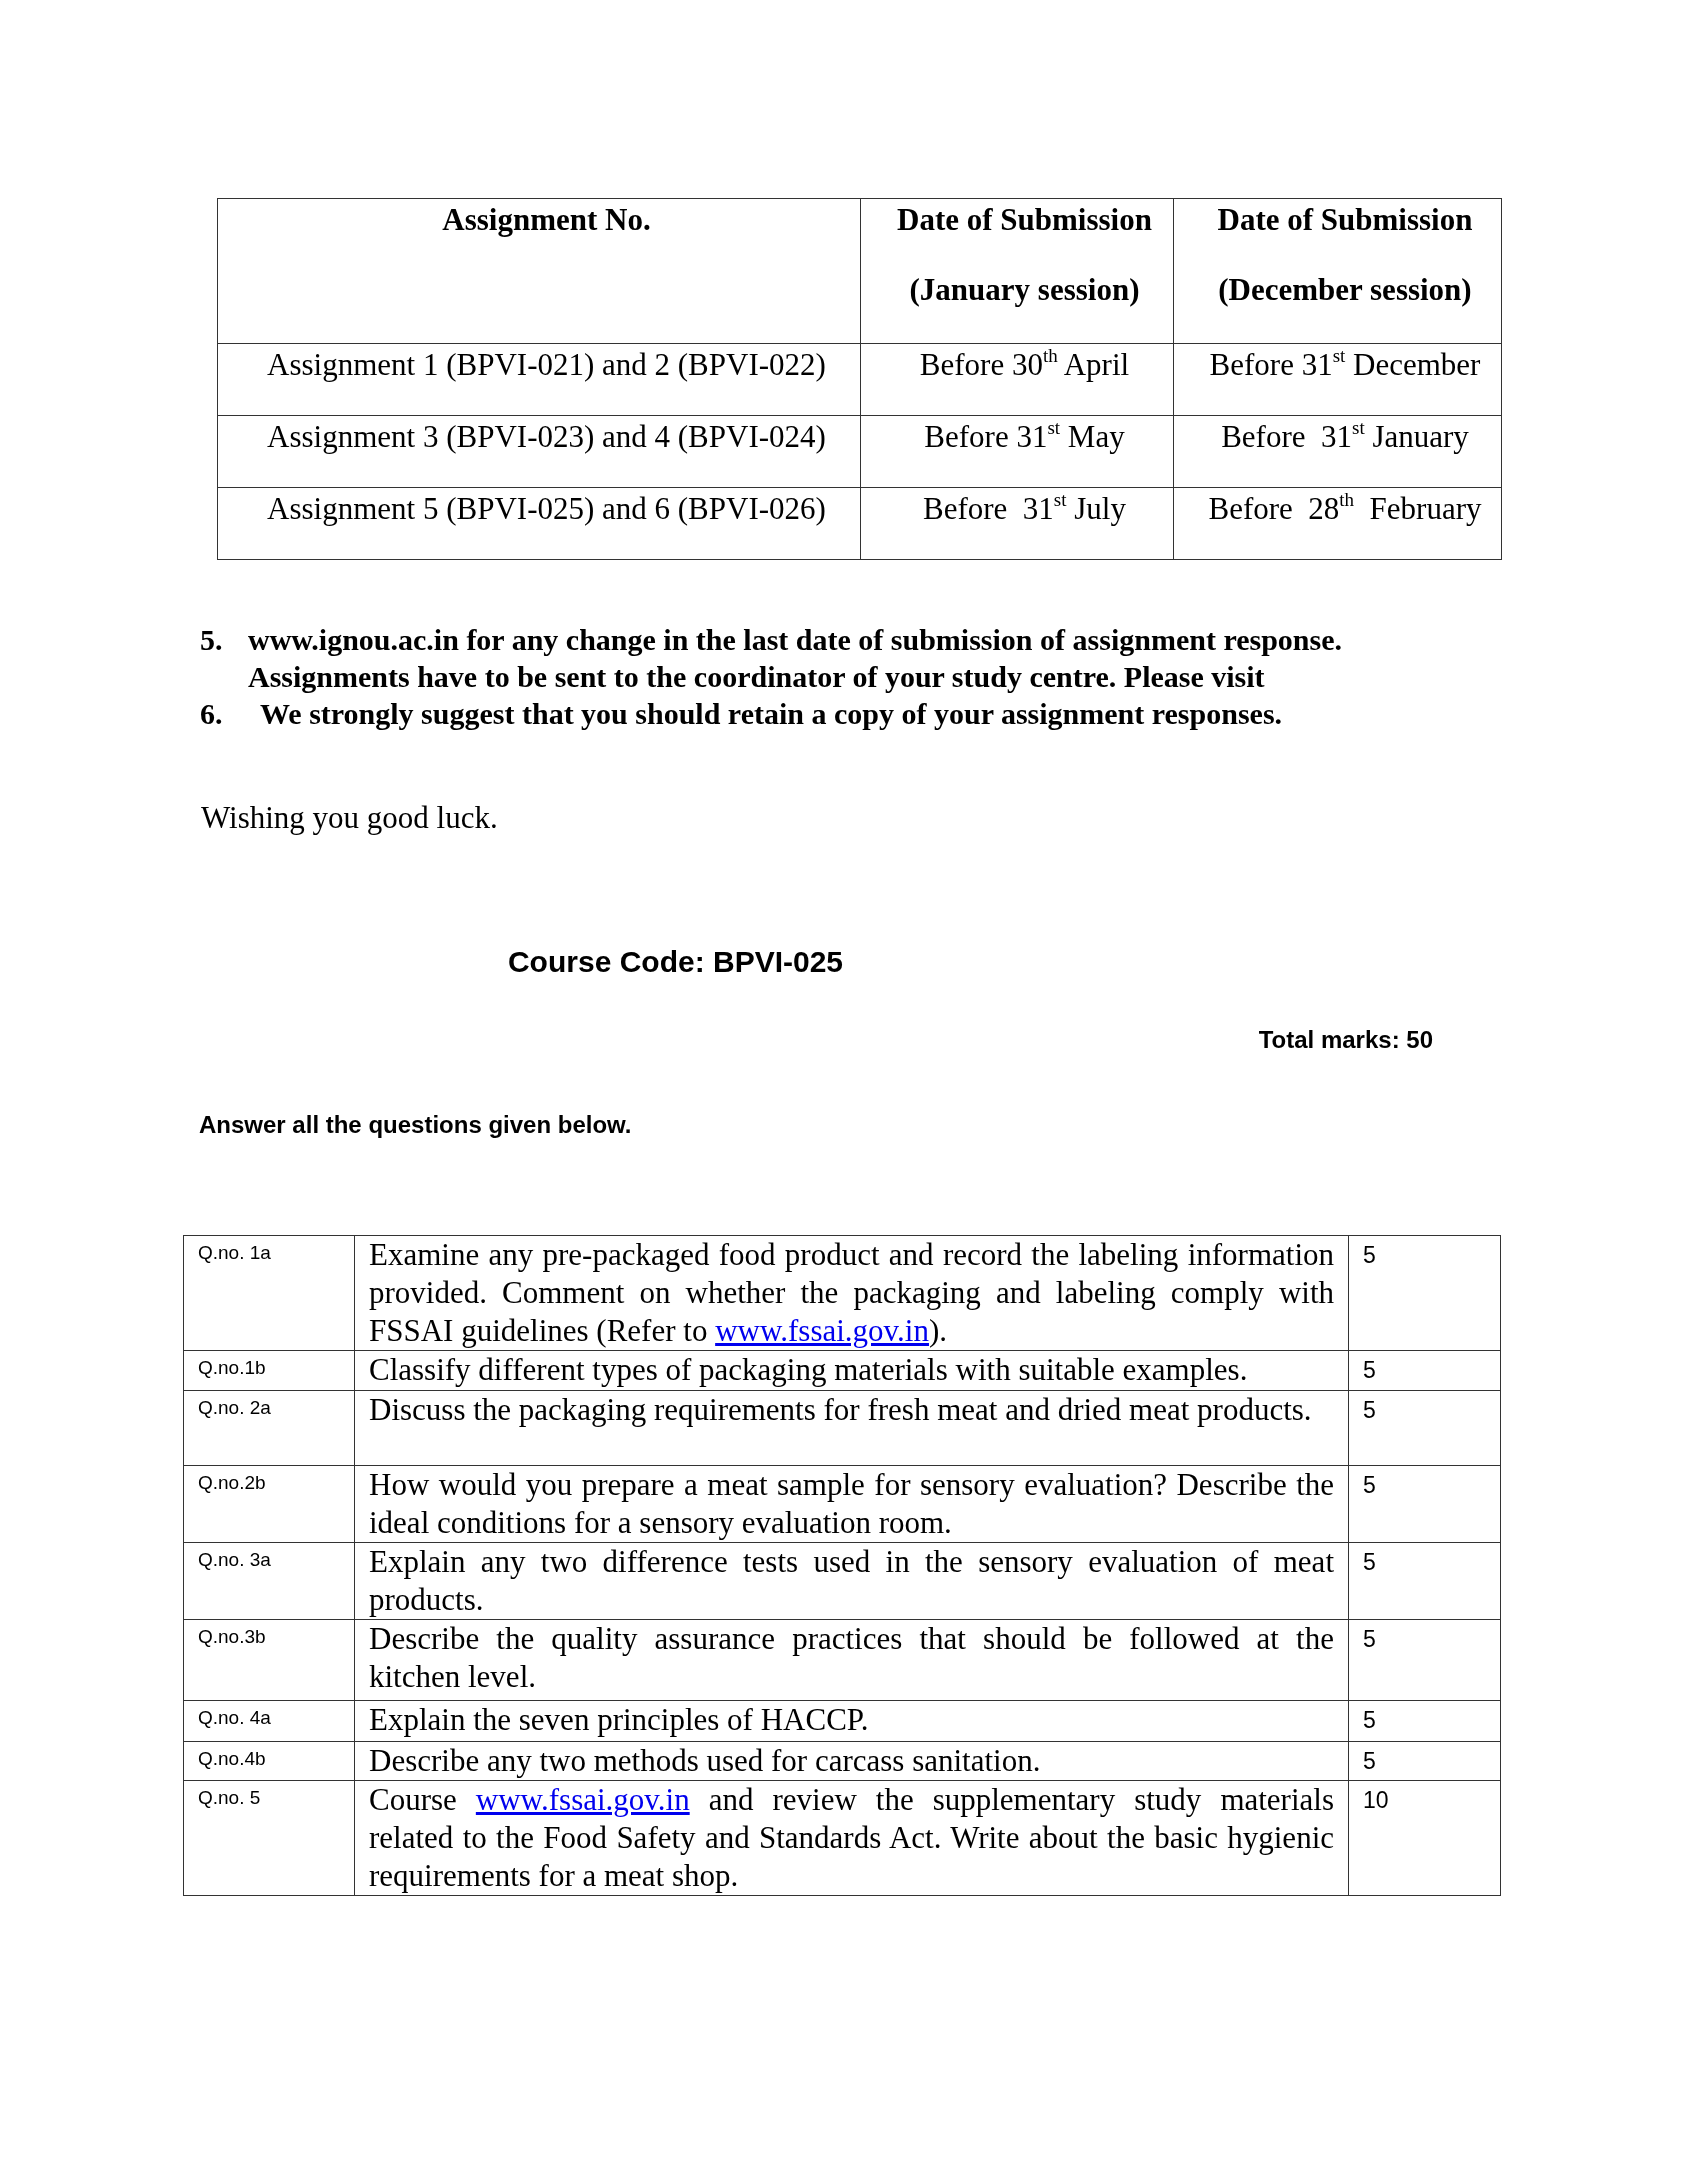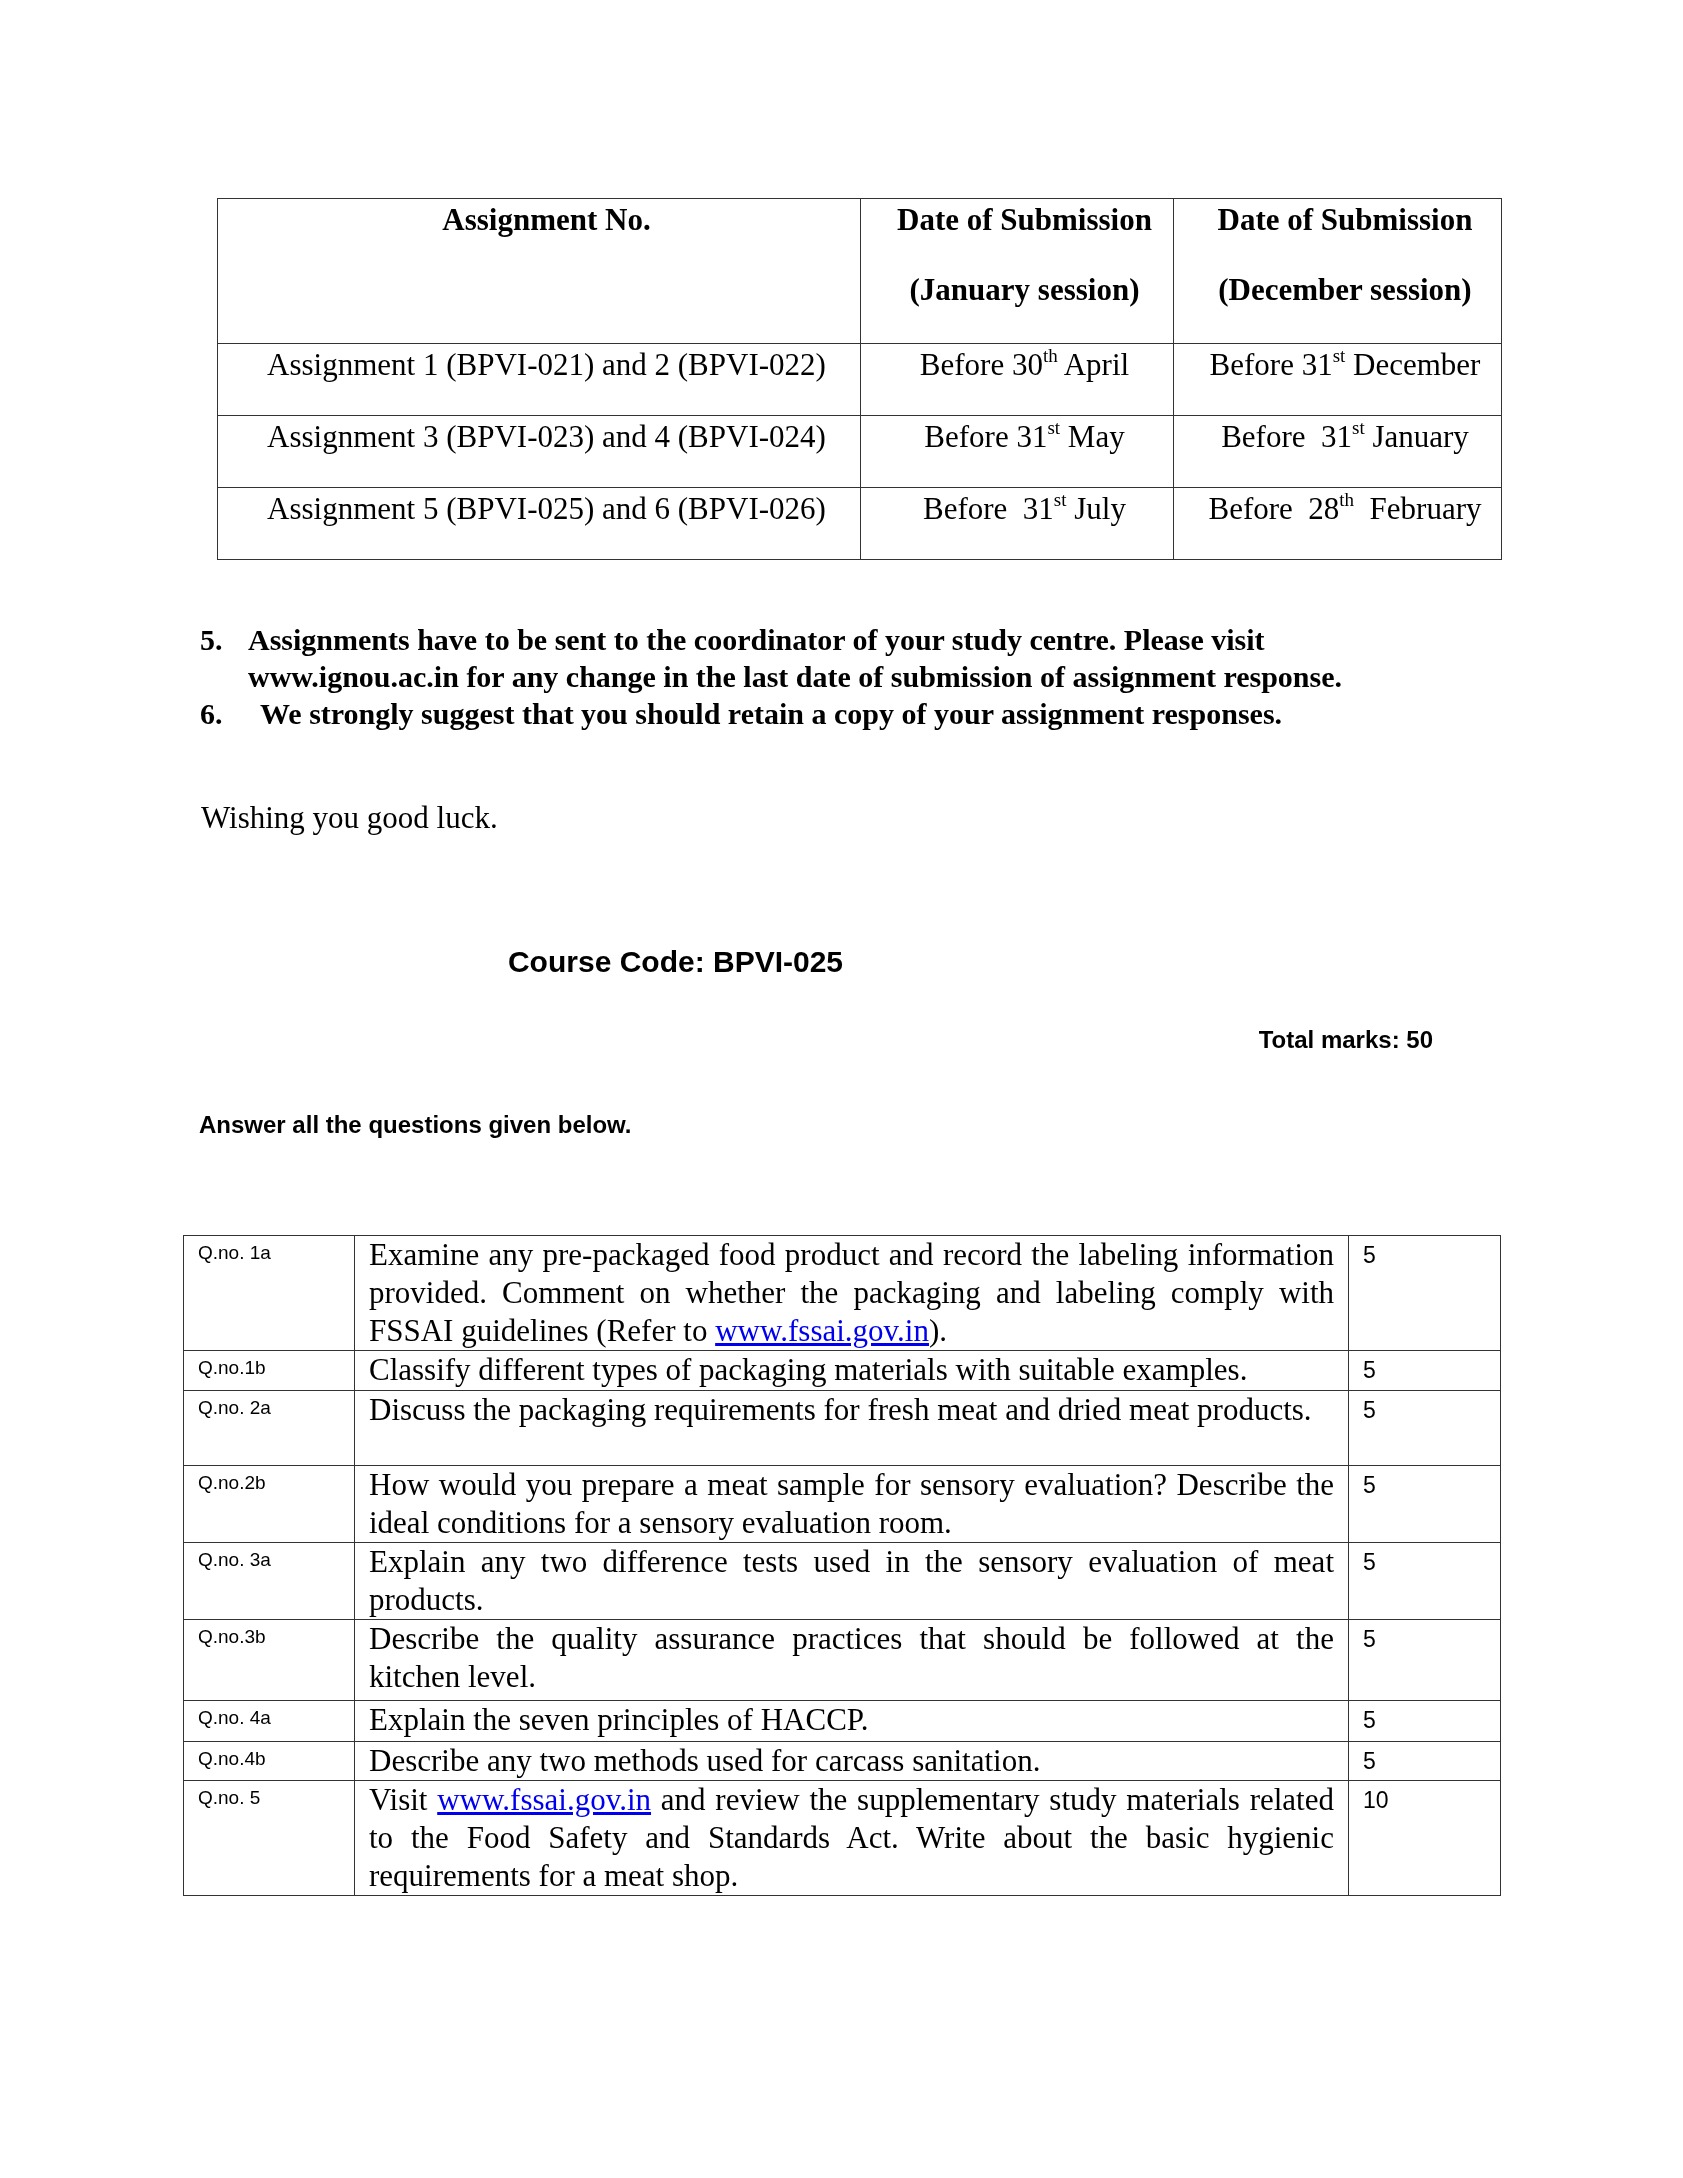--- a/index.html
+++ b/index.html
@@ -76,22 +76,22 @@
         <td><span>Assignment 5 (BPVI-025) and 6 (BPVI-026)</span></td>
         <td><span style="white-space:pre">Before  31</span><sup>st</sup><span style="white-space:pre"> July</span></td>
         <td><span style="white-space:pre">Before  28</span><sup>th</sup><span style="white-space:pre">  February</span></td>
       </tr>
     </tbody>
 </table>
 
 <div class="notes">
   <div class="note n5">
     <span class="num">5.</span>
+    <div>www.ignou.ac.in for any change in the last date of submission of assignment response.</div>
     <div>Assignments have to be sent to the coordinator of your study centre. Please visit</div>
-    <div>www.ignou.ac.in for any change in the last date of submission of assignment response.</div>
   </div>
   <div class="note n6">
     <span class="num">6.</span>
     <span class="txt">We strongly suggest that you should retain a copy of your assignment responses.</span>
   </div>
 </div>
 
 <div class="abs wish">Wishing you good luck.</div>
 <div class="abs course">Course Code: BPVI-025</div>
 <div class="abs total">Total marks: 50</div>
@@ -139,18 +139,18 @@
         <td class="txt"><span>Explain the seven principles of HACCP.</span><span></span></td>
         <td class="m">5</td>
       </tr>
       <tr style="height: 39px;">
         <td class="q">Q.no.4b</td>
         <td class="txt"><span>Describe any two methods used for carcass sanitation.</span><span></span></td>
         <td class="m">5</td>
       </tr>
       <tr style="height: 115px;">
         <td class="q">Q.no. 5</td>
-        <td class="txt"><span>Visit </span><a href="#" style="color: rgb(0, 0, 238);">www.fssai.gov.in</a><span> and review the supplementary study materials related to the Food Safety and Standards Act. Write about the basic hygienic requirements for a meat shop.</span></td>
+        <td class="txt"><span>Course </span><a href="#" style="color: rgb(0, 0, 238);">www.fssai.gov.in</a><span> and review the supplementary study materials related to the Food Safety and Standards Act. Write about the basic hygienic requirements for a meat shop.</span></td>
         <td class="m">10</td>
       </tr>
     </tbody>
 </table>
 
 
 </body></html>

